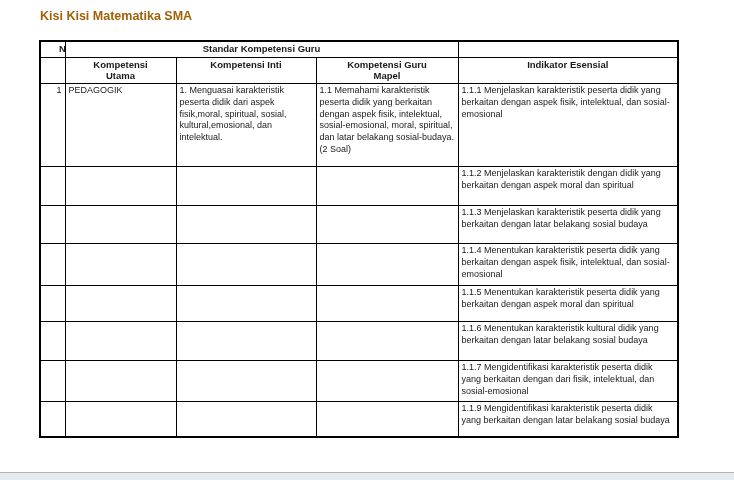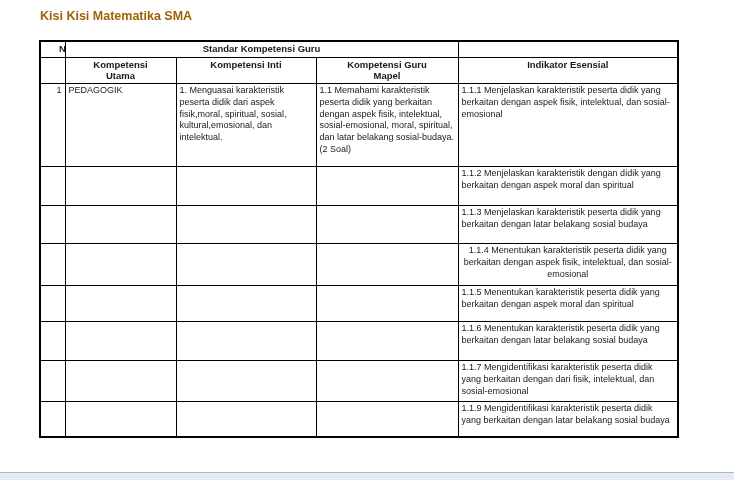--- a/index.html
+++ b/index.html
@@ -50,21 +50,21 @@
   table.kisi td {
     font-size: 9px;
     padding: 1px 3px 2px 3px;
     line-height: 1.3;
   }
   tr.hdr-1 { height: 16px; }
   tr.hdr-2 { height: 14px; margin-top: 28px; }
   tbody tr:nth-child(1) { height: 83px; }
   tbody tr:nth-child(2) { height: 39px; }
   tbody tr:nth-child(3) { height: 38px; }
-  tbody tr:nth-child(4) { height: 42px; text-align: center; }
+  tbody tr:nth-child(4) { height: 42px; }
   tbody tr:nth-child(5) { height: 36px; }
   tbody tr:nth-child(6) { height: 39px; }
   tbody tr:nth-child(7) { height: 41px; }
   tbody tr:nth-child(8) { height: 35px; }
   tbody tr:nth-child(9) { height: 39px; margin-top: 10px; }
   td.cell-no { text-align: right; padding-right: 1px; }
   .bottom-bar {
     position: absolute;
     left: 0;
     bottom: 0;
@@ -137,21 +137,21 @@
         <td></td>
         <td></td>
         <td></td>
         <td>1.1.5 Menentukan karakteristik peserta didik yang berkaitan dengan aspek moral dan spiritual</td>
       </tr>
       <tr>
         <td class="cell-no"></td>
         <td></td>
         <td></td>
         <td></td>
-        <td>1.1.6 Menentukan karakteristik peserta didik yang berkaitan dengan latar belakang sosial budaya</td>
+        <td>1.1.6 Menentukan karakteristik kultural didik yang berkaitan dengan latar belakang sosial budaya</td>
       </tr>
       <tr>
         <td class="cell-no"></td>
         <td></td>
         <td></td>
         <td></td>
         <td>1.1.7 Mengidentifikasi karakteristik peserta didik yang berkaitan dengan dari fisik, intelektual, dan sosial-emosional</td>
       </tr>
       <tr>
         <td class="cell-no"></td>

